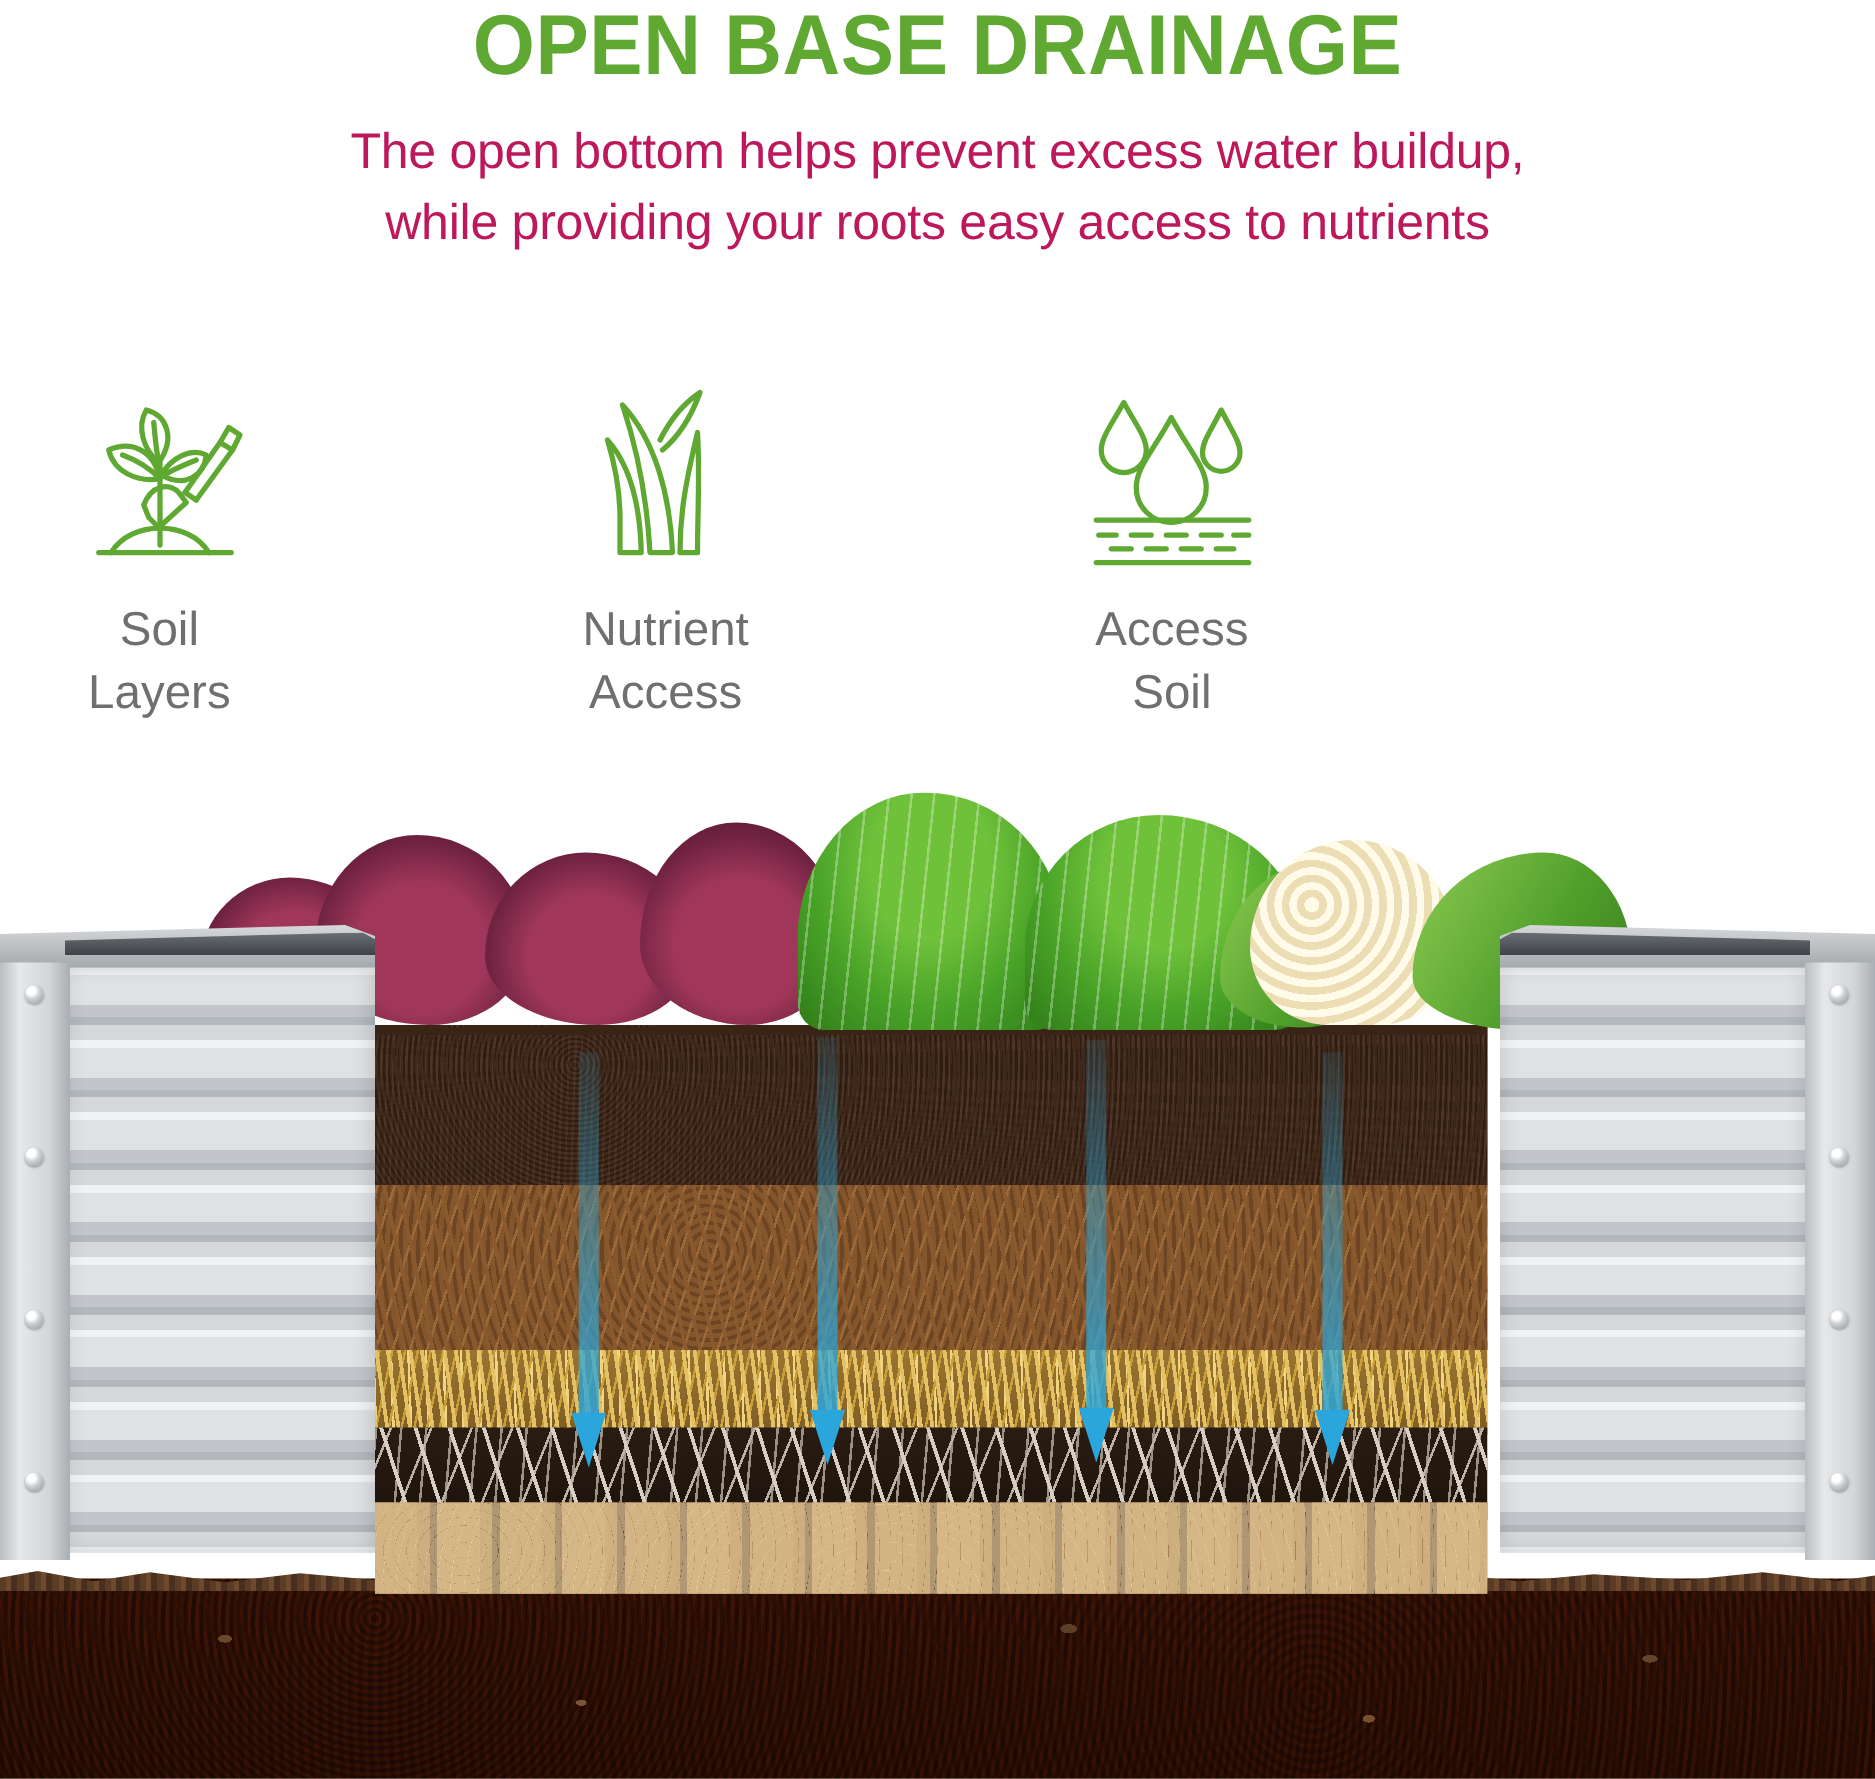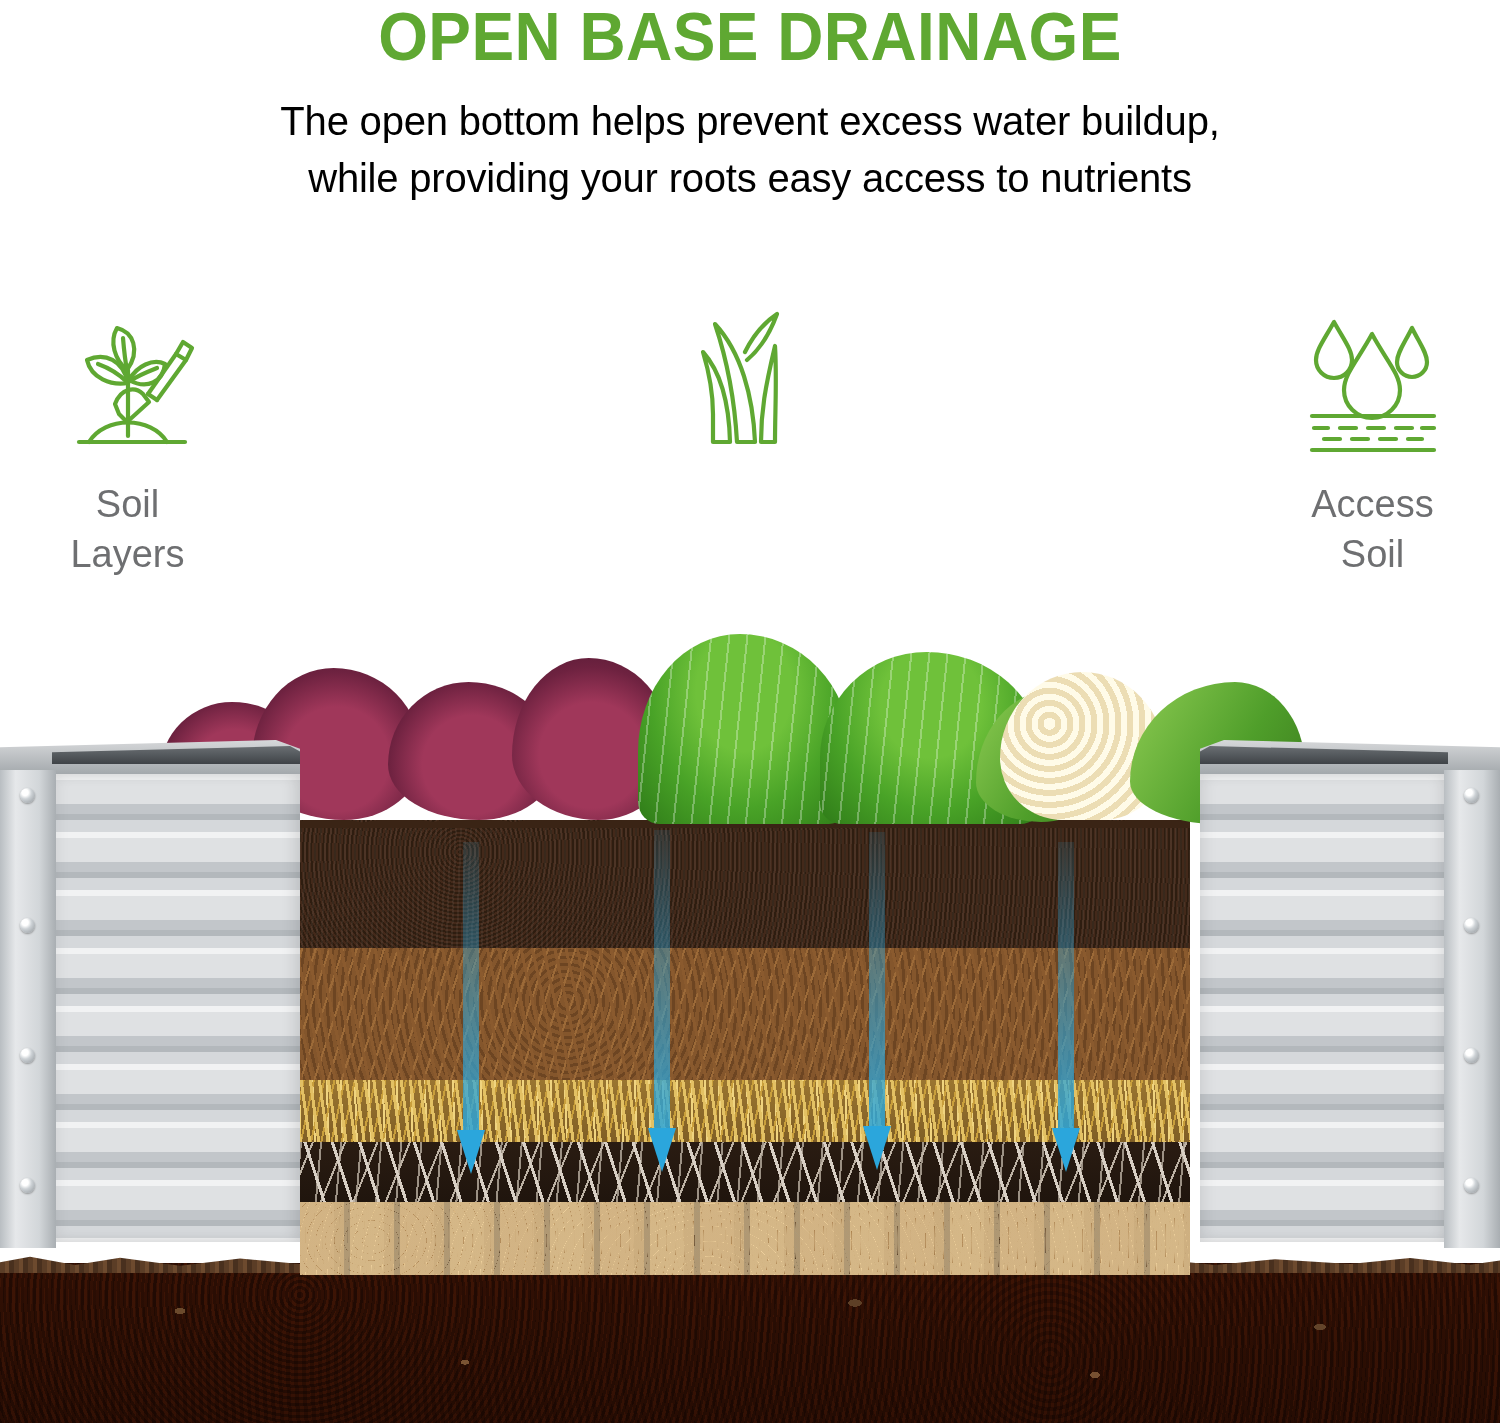--- a/index.html
+++ b/index.html
@@ -11,30 +11,30 @@
   }
 
   
   #header { width:100%; padding-top:2px; text-align:center; }
   #title {
     font-family:"Liberation Sans Narrow","Liberation Sans",sans-serif;
     font-size:68px; font-weight:bold; letter-spacing:0.5px;
     color:#5fa832; line-height:1.02; transform:scaleX(0.94);
   }
   #subtitle {
-    margin-top:22px; color:#000000;
+    margin-top:22px; color:#be185d;
     font-size:40px; font-weight:300; line-height:1.42;
     letter-spacing:-0.2px;
   }
   #subtitle div { white-space:nowrap; }
 
   
   #features {
     position:absolute; top:300px; left:0; width:100%;
-    display:flex; justify-content:space-between; gap:150px;
+    display:flex; justify-content:flex-start; gap:150px;
   }
   .feature { width:255px; display:flex; flex-direction:column; align-items:center; }
   .feature .glyph { height:165px; display:flex; align-items:center; justify-content:center; }
   .feature .flabel {
     margin-top:14px; text-align:center; color:#6e6f71;
     font-size:38px; font-weight:300; line-height:1.32;
   }
   .feature .flabel span { display:block; }
 
   
@@ -245,20 +245,24 @@
 
   <div class="feature">
     <div class="glyph">
       <svg width="150" height="150" viewBox="0 0 150 150" fill="none" stroke="#5fa832" stroke-width="4.2" stroke-linecap="round" stroke-linejoin="round">
         <path d="M38 134 V106 C38 84 34 64 28 44 C44 62 54 90 55 134 Z"></path>
         <path d="M62 134 C60 98 54 58 40 16 C66 44 78 88 80 134 Z"></path>
         <path d="M70 44 C78 28 90 14 102 6 C94 28 84 42 72 52"></path>
         <path d="M86 134 C86 104 90 80 100 38 C102 70 100 104 100 134 Z"></path>
       </svg>
     </div>
+    <div class="flabel">
+      <span>Nutrient</span>
+      <span>Access</span>
+    </div>
   </div>
 
   <div class="feature">
     <div class="glyph">
       <svg width="150" height="150" viewBox="0 0 150 150" fill="none" stroke="#5fa832" stroke-width="4.2" stroke-linecap="round" stroke-linejoin="round">
         <path d="M36 14 C26 32 18 42 18 52 A18 18 0 0 0 54 52 C54 42 46 32 36 14 Z"></path>
         <path d="M114 20 C106 36 99 45 99 54 A15 15 0 0 0 129 54 C129 45 122 36 114 20 Z"></path>
         <path d="M74 26 C60 52 46 66 46 82 A28 28 0 0 0 102 82 C102 66 88 52 74 26 Z"></path>
         <path d="M14 108 H136"></path>
         <path d="M16 120 H30 M42 120 H58 M70 120 H86 M98 120 H114 M124 120 H136"></path>

